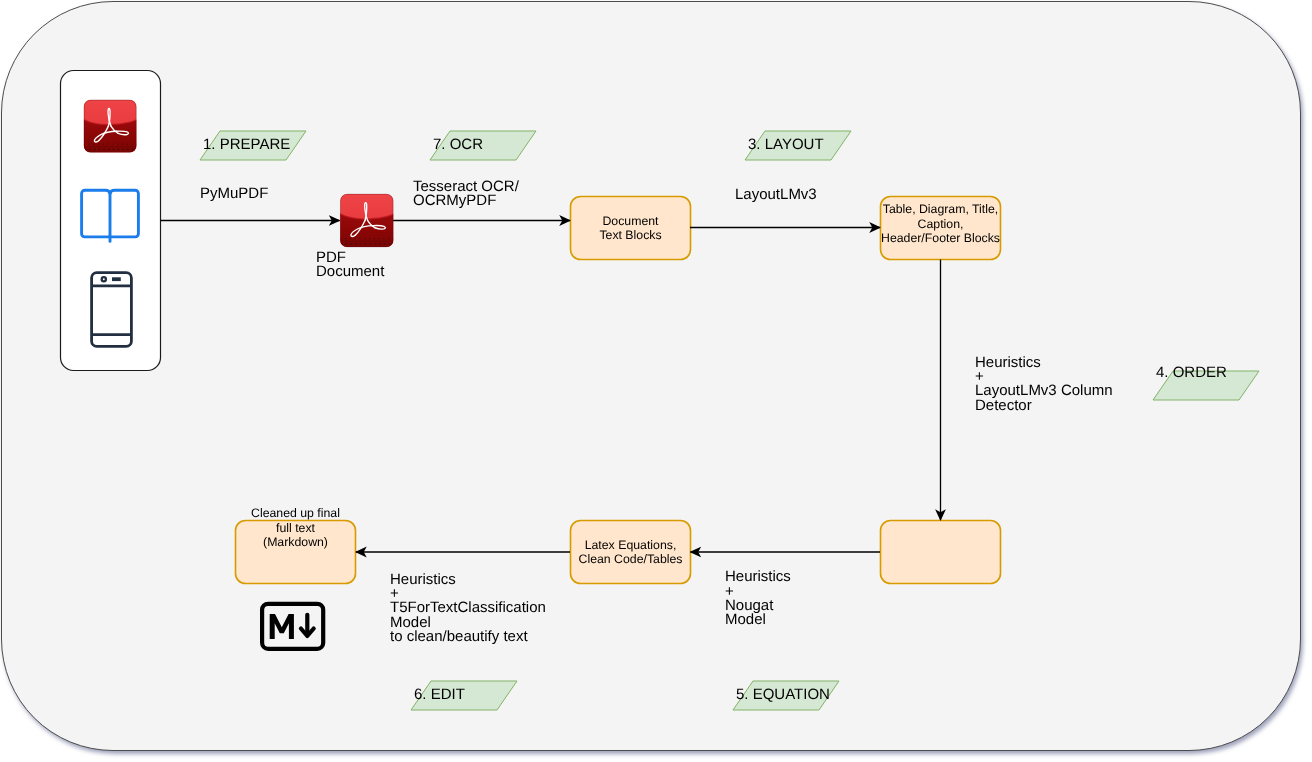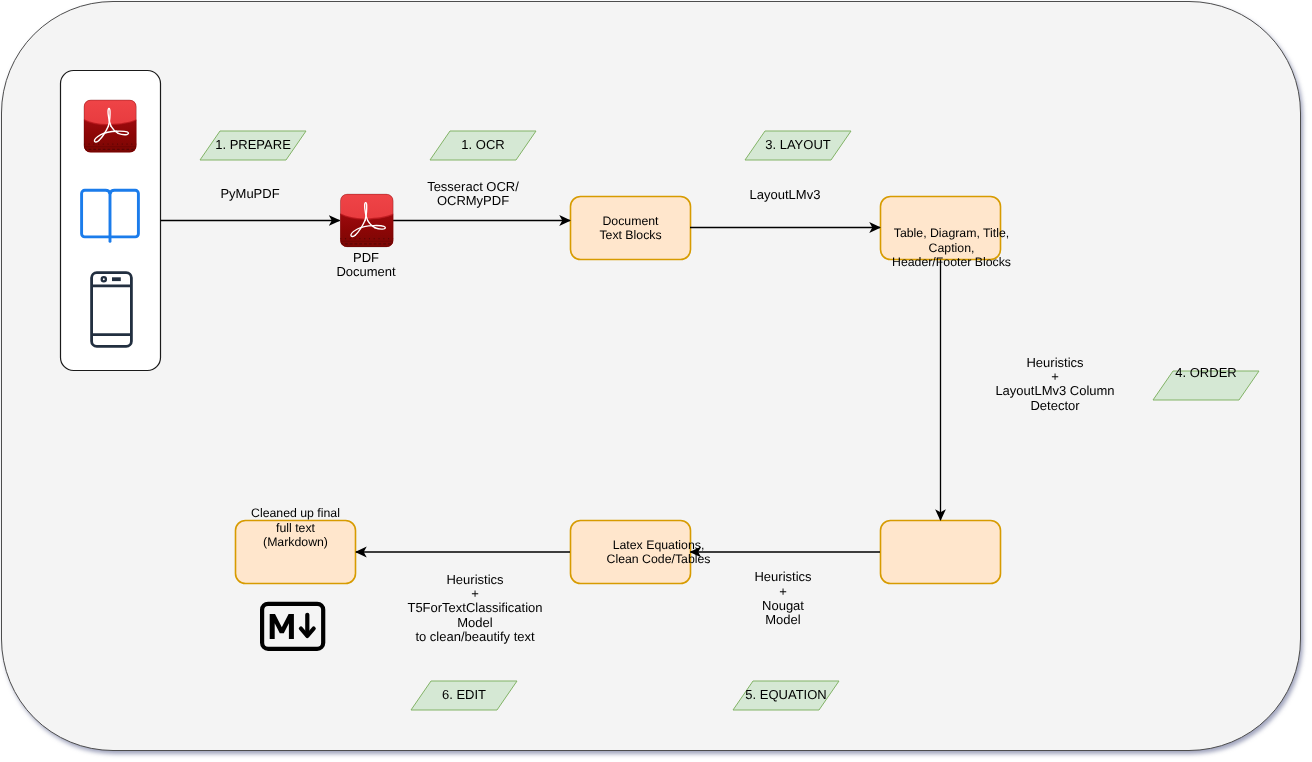--- a/index.html
+++ b/index.html
@@ -13,22 +13,22 @@
 
   .panel{
     position:absolute;left:1px;top:1px;width:1300px;height:750px;
     background:#f4f4f4;border:1px solid #4d4d4d;border-radius:112px;
     box-sizing:border-box;
     box-shadow:2px 3px 4px rgba(90,96,140,0.58);
   }
 
   svg.layer{position:absolute;left:0;top:0;width:1312px;height:762px;overflow:visible;}
 
-  .ctext{position:absolute;font-size:13px;color:#000;line-height:14.4px;
-       text-align:center;white-space:pre-line;}
+  .ctext{position:absolute;font-size:15px;color:#000;line-height:14.4px;
+       white-space:pre-line;}
   .boxtext{position:absolute;display:flex;align-items:center;justify-content:center;
        font-size:12.3px;color:#000;line-height:14.4px;text-align:center;white-space:pre-line;}
 </style>
 </head>
 <body>
 
 <div id="stage">
   <div class="panel"></div>
 
   <svg class="layer" viewBox="0 0 1312 762">
@@ -118,21 +118,21 @@
       <rect x="262.1" y="603.8" width="61.1" height="45.0" rx="6" ry="6" fill="none" stroke="#000" stroke-width="4.2"></rect>
       <path d="M 269.7 613.9 L 275.0 613.9 L 281.8 627.2 L 288.6 613.9 L 293.9 613.9 L 293.9 638.9 L 288.9 638.9 L 288.9 623.2 L 283.8 633.3 L 279.8 633.3 L 274.7 623.2 L 274.7 638.9 L 269.7 638.9 Z" fill="#000"></path>
       <g fill="none" stroke="#000" stroke-linecap="round" stroke-linejoin="round" stroke-width="4.2">
         <path d="M 307.3 614.8 L 307.3 635.2"></path>
         <path d="M 300.9 628.5 L 307.3 636.0 L 313.7 628.5"></path>
       </g>
     </g>
   </svg>
 
   <div class="ctext" style="left:203px;top:138px;width:100px;">1. PREPARE</div>
-  <div class="ctext" style="left:433px;top:138px;width:100px;">1. OCR</div>
+  <div class="ctext" style="left:433px;top:138px;width:100px;">7. OCR</div>
   <div class="ctext" style="left:748px;top:138px;width:100px;">3. LAYOUT</div>
   <div class="ctext" style="left:1156px;top:366px;width:100px;">4. ORDER</div>
   <div class="ctext" style="left:736px;top:688px;width:100px;">5. EQUATION</div>
   <div class="ctext" style="left:414px;top:688px;width:100px;">6. EDIT</div>
 
   <div class="ctext" style="left:200px;top:187px;width:100px;">PyMuPDF</div>
   <div class="ctext" style="left:413px;top:180px;width:120px;">Tesseract OCR/
 OCRMyPDF</div>
   <div class="ctext" style="left:735px;top:188px;width:100px;">LayoutLMv3</div>
   <div class="ctext" style="left:975px;top:355.5px;width:160px;">Heuristics
@@ -147,21 +147,21 @@
 +
 T5ForTextClassification
 Model
 to clean/beautify text</div>
 
   <div class="ctext" style="left:316px;top:251px;width:100px;">PDF
 Document</div>
 
   <div class="boxtext" style="left:570px;top:196px;width:121px;height:64px;">Document
 Text Blocks</div>
-  <div class="boxtext" style="left:878px;top:208px;width:125px;height:80px;margin-left:11px;">Table, Diagram, Title,
+  <div class="boxtext" style="left:878px;top:184px;width:125px;height:80px;">Table, Diagram, Title,
 Caption,
 Header/Footer Blocks</div>
-  <div class="boxtext" style="left:598px;top:520px;width:121px;height:64px;">Latex Equations,
+  <div class="boxtext" style="left:570px;top:520px;width:121px;height:64px;">Latex Equations,
 Clean Code/Tables</div>
   <div class="boxtext" style="left:235px;top:496px;width:121px;height:64px;">Cleaned up final
 full text
 (Markdown)</div>
 </div>
 
 </body></html>

